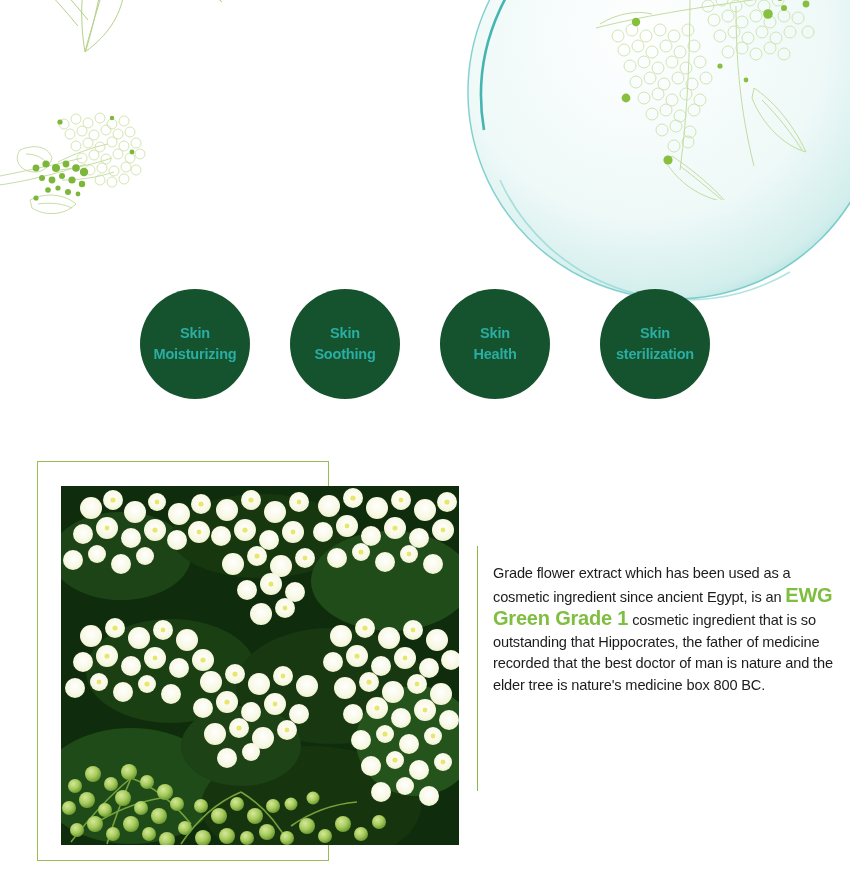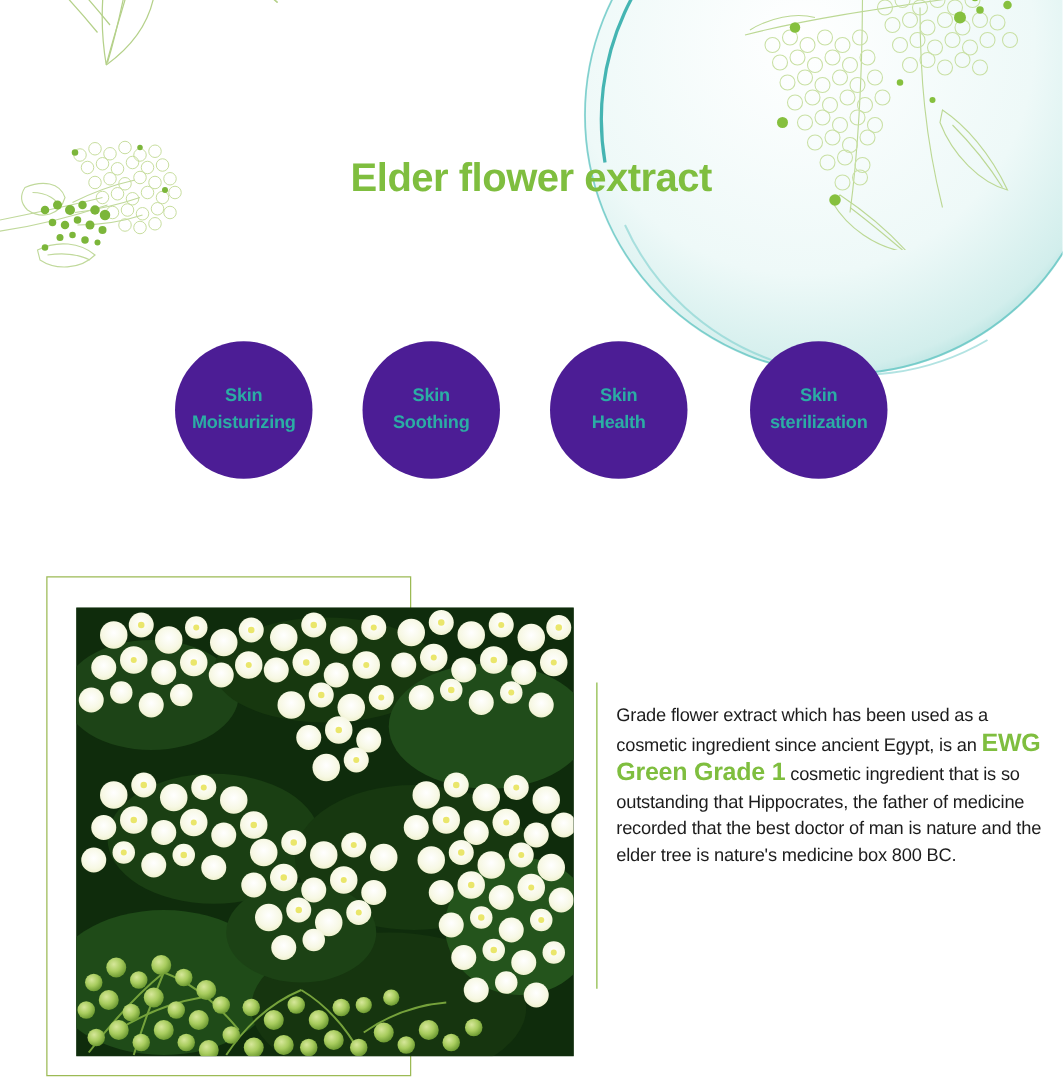--- a/index.html
+++ b/index.html
@@ -87,25 +87,25 @@
   
   .badges {
     position: absolute;
     left: 140px;
     top: 273px;
     width: 580px;
     height: 112px;
   }
   .badge {
     position: absolute;
-    top: 0;
+    top: 16px;
     width: 110px;
     height: 110px;
     border-radius: 50%;
-    background: #4c1d95;
+    background: #14532d;
     display: flex;
     align-items: center;
     justify-content: center;
     text-align: center;
   }
   .badge:nth-of-type(1) { left: 0px; }
   .badge:nth-of-type(2) { left: 150px; }
   .badge:nth-of-type(3) { left: 300px; }
   .badge:nth-of-type(4) { left: 460px; }
   .badge-label {
@@ -366,21 +366,20 @@
       <circle cx="96" cy="52" r="4.2"></circle>
         <circle cx="86" cy="128" r="4.4"></circle>
         <circle cx="128" cy="190" r="4.6"></circle>
       <circle cx="180" cy="96" r="2.6"></circle>
         <circle cx="206" cy="110" r="2.4"></circle>
     </g>
   </svg>
 
 
   <div class="headline">
-    <div class="headline-line2">Elder flower extract</div>
   </div>
 
   <div class="badges">
     <div class="badge">
       <span class="badge-label">Skin
 Moisturizing</span>
     </div>
     <div class="badge">
       <span class="badge-label">Skin
 Soothing</span>

